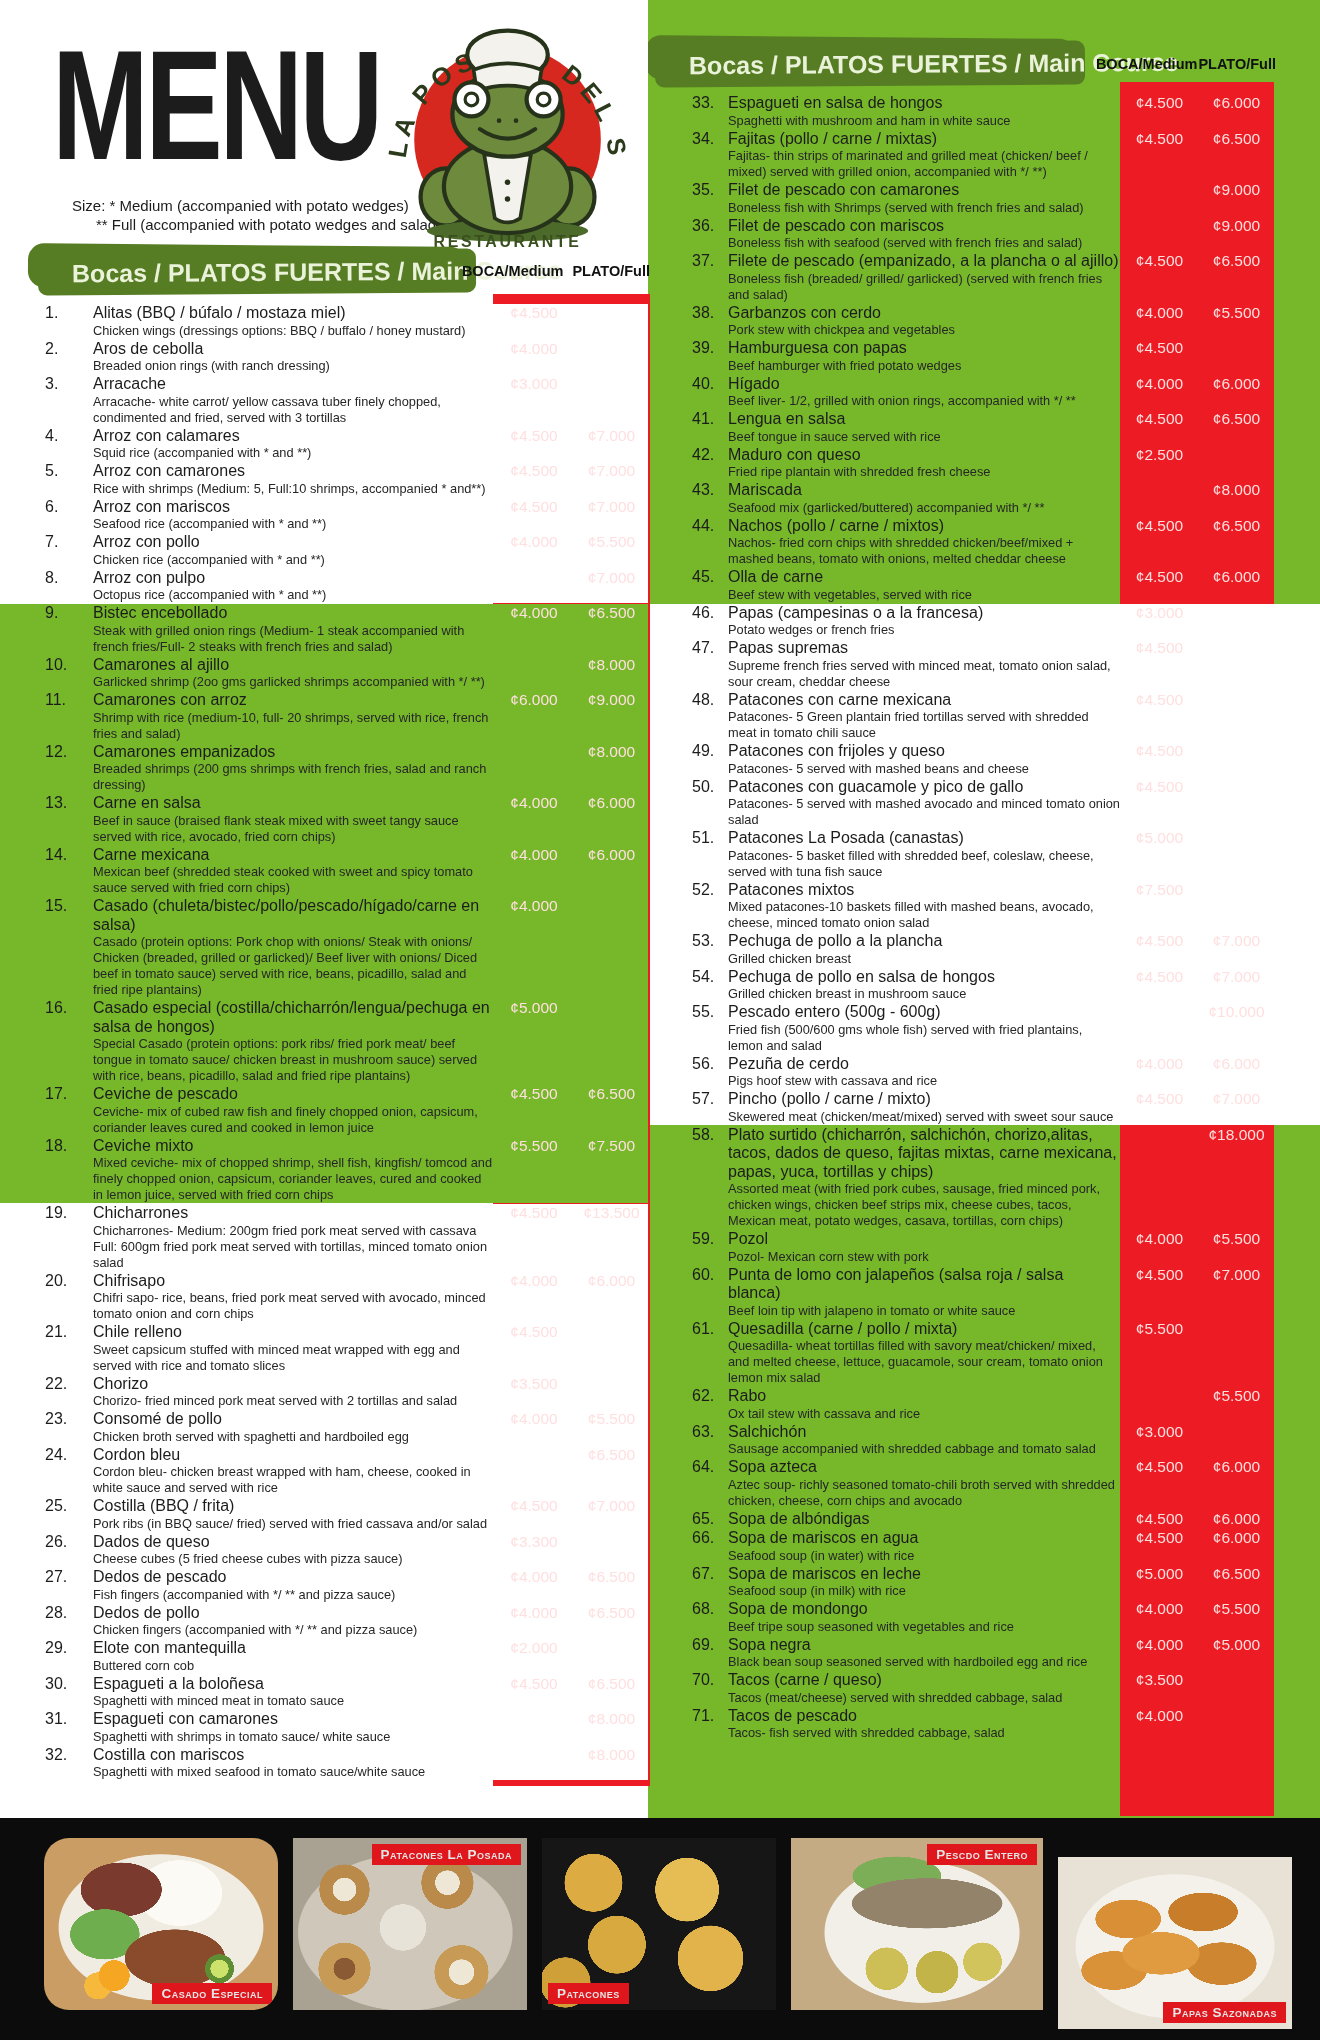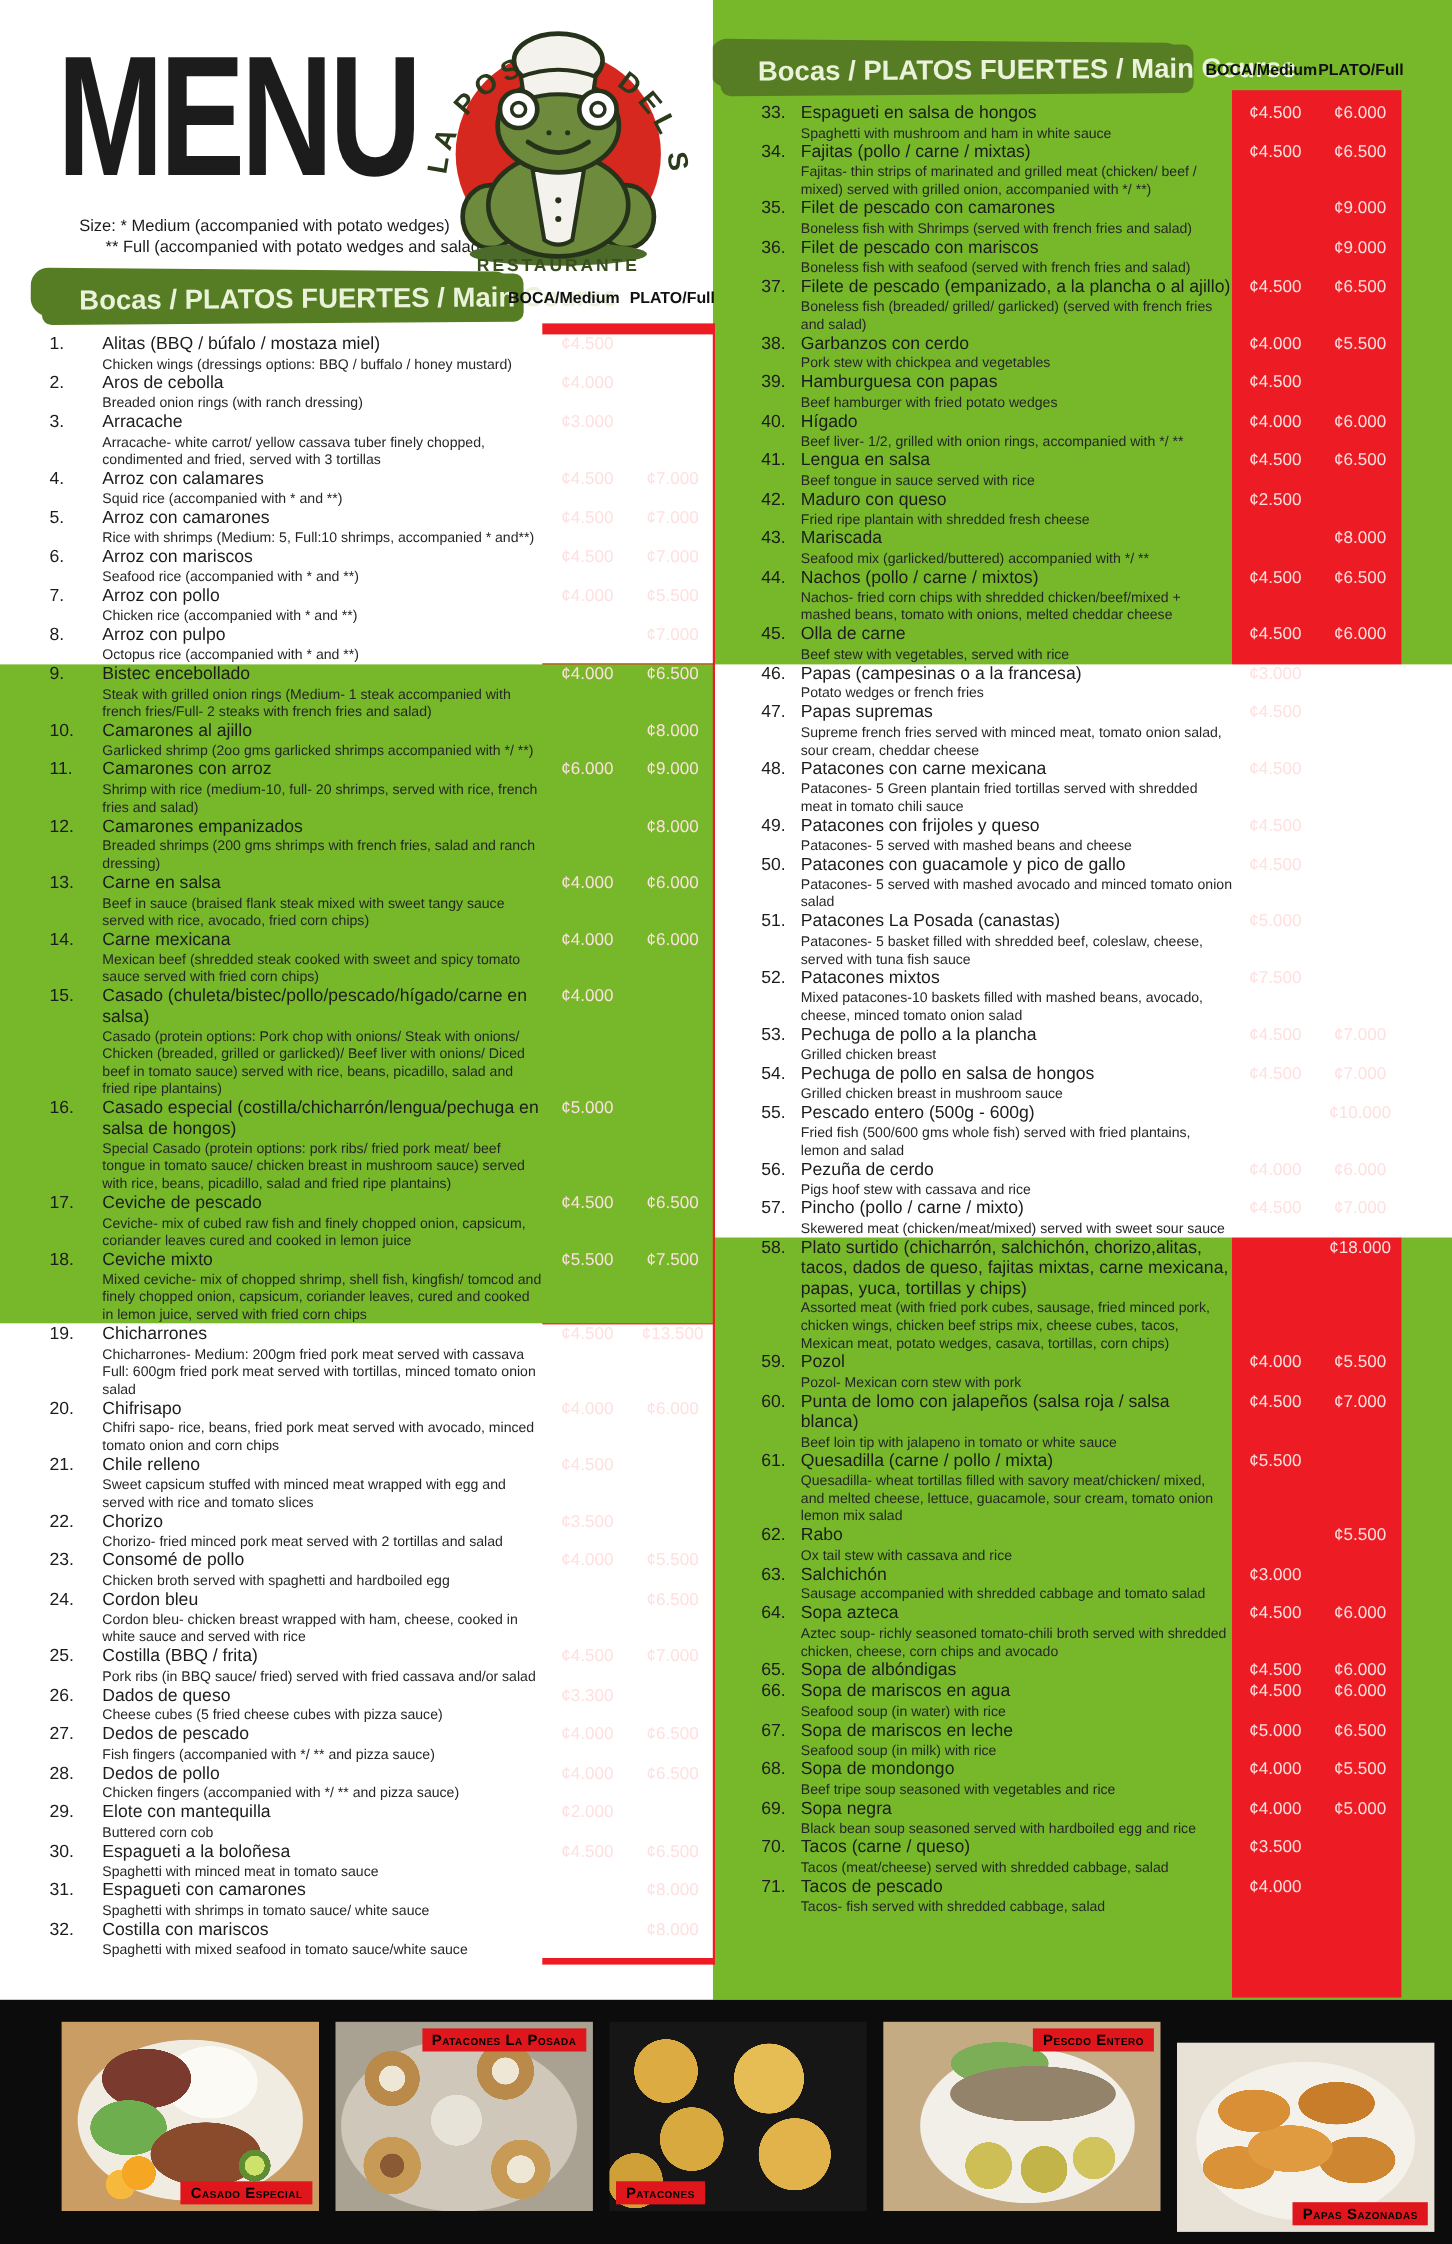--- a/index.html
+++ b/index.html
@@ -56,22 +56,22 @@
   .nm{display:block;font-size:16px;line-height:18.5px;}
   .ds{display:block;font-size:12.8px;line-height:16px;color:#262626;}
   .ds:empty{display:none;}
   .price{position:relative;z-index:2;text-align:center;font-size:15.5px;line-height:18.5px;
          color:#ffdfdf;white-space:nowrap;}
 
   
   .photo-strip{position:absolute;left:0;top:1818px;width:1320px;height:222px;background:#0c0c0c;
                display:flex;align-items:flex-start;padding-top:20px;box-sizing:border-box;}
   .photo{position:relative;width:234px;height:172px;margin-left:15px;flex:0 0 auto;overflow:hidden;}
-  .photo:first-child{margin-left:56px;}
-  .chip{position:absolute;background:#e0161d;color:#000000;font-variant:small-caps;
+  .photo:first-child{margin-left:44px;border-radius:25px;}
+  .chip{position:absolute;background:#e0161d;color:#e5e5e5;font-variant:small-caps;
         font-size:13.5px;font-weight:600;letter-spacing:.5px;padding:3px 9px;white-space:nowrap;}
   .chip.tr{top:6px;right:6px;} .chip.br{bottom:6px;right:6px;} .chip.bl{bottom:6px;left:6px;}
 
   .p1{background:
       radial-gradient(circle 16px at 30% 80%,#f5a623 0 96%,transparent 97%),
       radial-gradient(circle 14px at 23% 86%,#f7b93c 0 96%,transparent 97%),
       radial-gradient(circle 15px at 75% 76%,#cde26a 0 60%,#5f8d33 61% 96%,transparent 97%),
       radial-gradient(ellipse 52px 30px at 56% 70%,#8a4a2c 0 96%,transparent 97%),
       radial-gradient(ellipse 36px 26px at 26% 56%,#6fae4e 0 96%,transparent 97%),
       radial-gradient(ellipse 42px 28px at 33% 30%,#7a3b2e 0 96%,transparent 97%),

